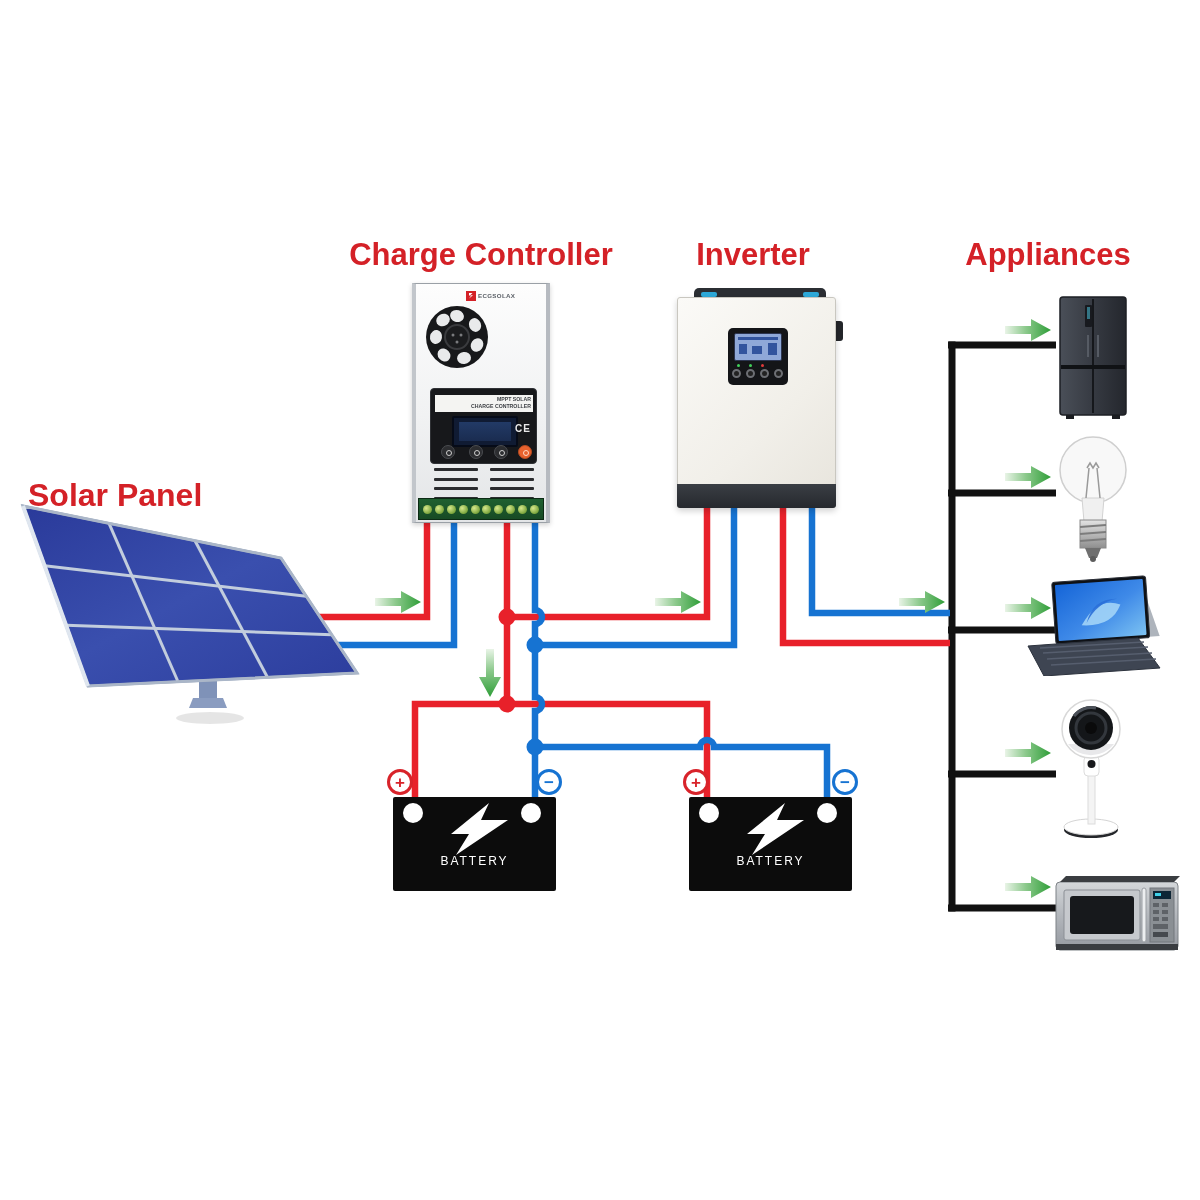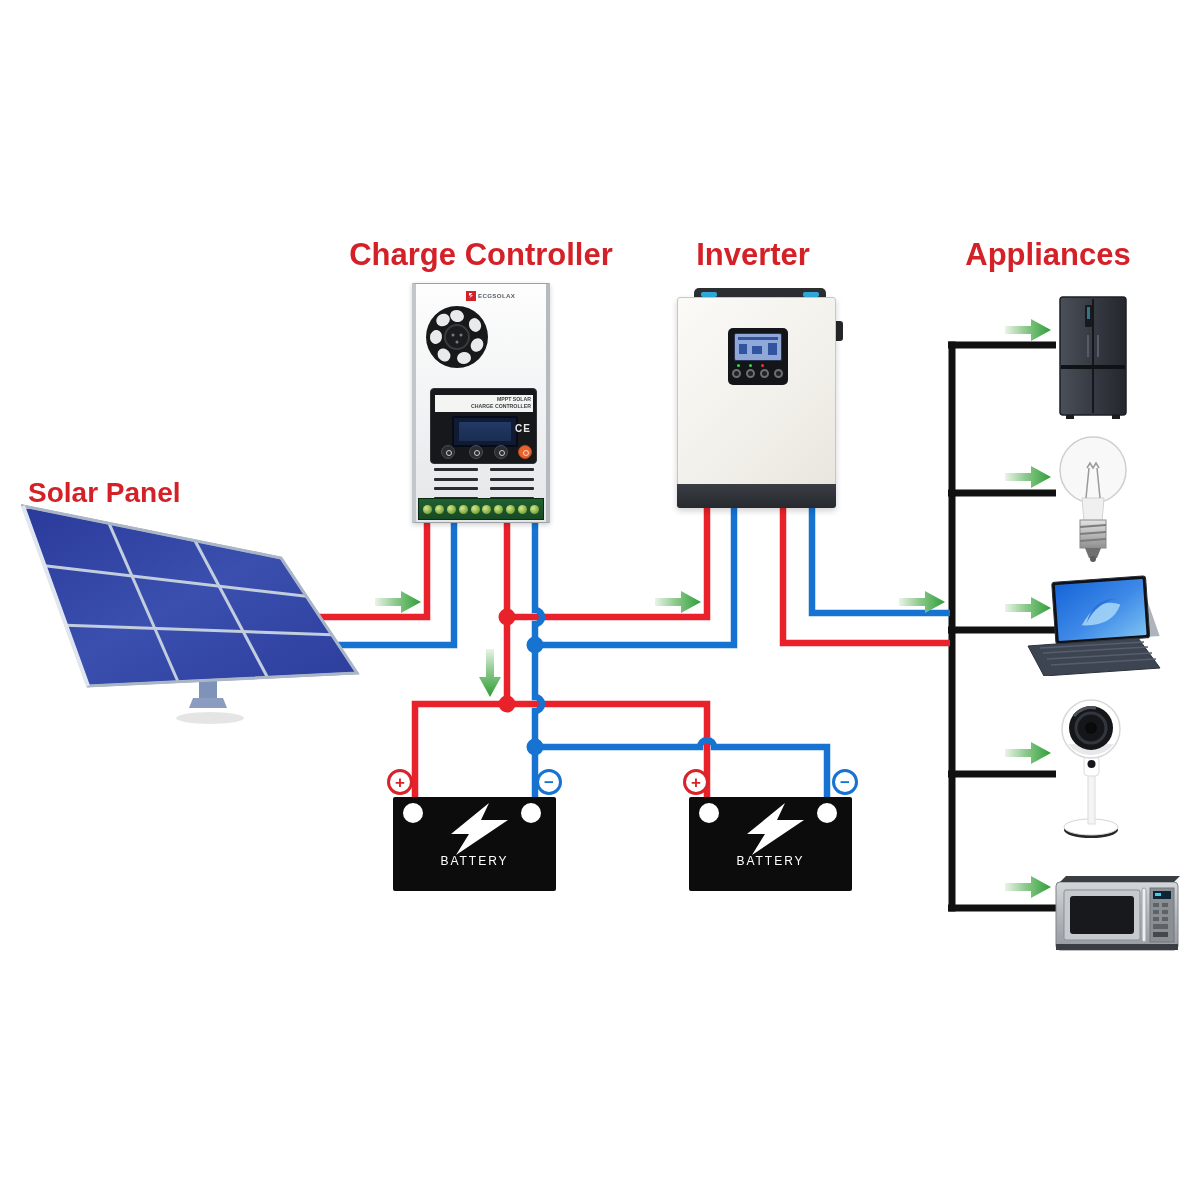--- a/index.html
+++ b/index.html
@@ -381,18 +381,18 @@
         <rect x="108" y="29" width="6" height="4"></rect>
       <rect x="99" y="36" width="6" height="4"></rect>
         <rect x="108" y="36" width="6" height="4"></rect>
       <rect x="99" y="43" width="6" height="4"></rect>
         <rect x="108" y="43" width="6" height="4"></rect>
       <rect x="99" y="50" width="15" height="5"></rect>
       <rect x="99" y="58" width="15" height="5" fill="#45494e"></rect>
     </g>
   </svg>
 
-  <div class="lbl title" style="left:28px;top:477px;font-size:28px;">Solar Panel</div>
+  <div class="lbl title" style="left:28px;top:477px;font-size:32px;">Solar Panel</div>
   <div class="lbl title" style="left:331px;top:237px;width:300px;">Charge Controller</div>
   <div class="lbl title" style="left:653px;top:237px;width:200px;">Inverter</div>
   <div class="lbl title" style="left:948px;top:237px;width:200px;">Appliances</div>
 
 </div>
 
 </body></html>

